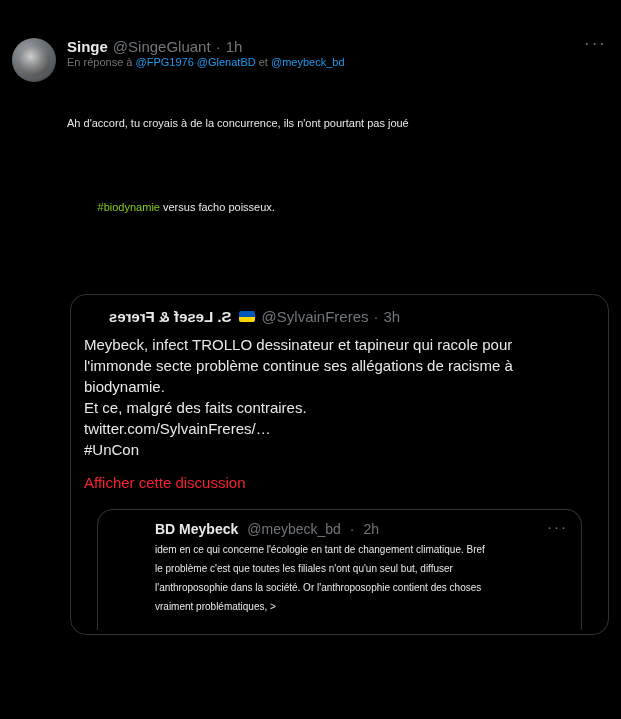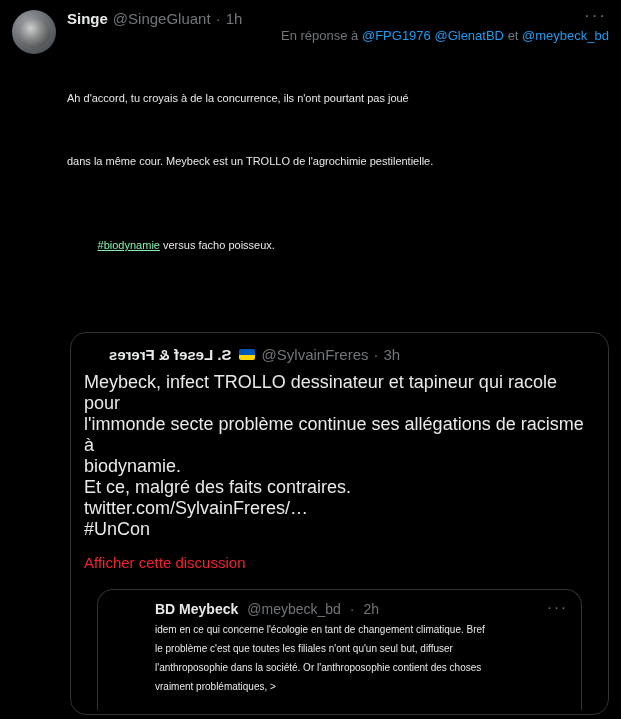--- a/index.html
+++ b/index.html
@@ -4,21 +4,21 @@
 <style>
   * { box-sizing: border-box; }
   html, body {
     margin: 0; padding: 0;
     background: #000;
     width: 621px; height: 719px;
     overflow: hidden;
     font-family: "Liberation Sans", sans-serif;
     color: #e7e9ea;
   }
-  .app { width: 621px; height: 574px; position: relative; background: #000; }
+  .app { width: 621px; height: 574px; position: relative; background: #000; margin-top: 28px; }
 
   
   .tweet {
     display: flex;
     padding: 10px 12px 0 12px;
   }
   .avatar {
     width: 44px; height: 44px; border-radius: 50%;
     flex: 0 0 44px;
     background: radial-gradient(circle at 35% 30%, #9aa0a6 0%, #6b7075 45%, #3a3d40 100%);
@@ -33,23 +33,23 @@
   }
 
   .tweet-body { flex: 1 1 auto; padding-left: 11px; min-width: 0; }
   .row-head { display: flex; align-items: center; gap: 5px; }
   .name { font-weight: bold; font-size: 15px; color: #e7e9ea; }
   .handle, .dot, .time { font-size: 15px; color: #71767b; }
   .more {
     margin-left: auto; color: #71767b; font-size: 17px; line-height: 10px;
     letter-spacing: 2px; padding: 0 2px 6px 2px; cursor: pointer;
   }
-  .reply-line { font-size: 13px; color: #71767b; margin-top: 1px; text-align: right; }
+  .reply-line { font-size: 11px; color: #71767b; margin-top: 1px; }
   .link { color: #1d9bf0; }
-  .hash { color: #86efac; text-decoration: underline; }
+  .hash { color: #84cc16; }
   .text {
     font-size: 11px; line-height: 21px; color: #e7e9ea; margin-top: 3px;
     white-space: pre-wrap;
   }
 
   
   .quote-card {
     margin: 13px 12px 0 70px;
     border: 1px solid #2f3336;
     border-radius: 16px;
@@ -63,21 +63,21 @@
   }
   .q-name {
     font-weight: bold; font-size: 15px; color: #e7e9ea;
     transform: scaleX(-1); display: inline-block;
   }
   .flag {
     display: inline-block; width: 16px; height: 11px;
     background: linear-gradient(#0057b7 50%, #ffd700 50%);
     border-radius: 2px; vertical-align: -1px; margin: 0 2px;
   }
-  .q-text { font-size: 18px; line-height: 21px; margin-top: 8px; color: #e7e9ea; }
+  .q-text { font-size: 15px; line-height: 21px; margin-top: 8px; color: #e7e9ea; }
   .show-thread {
     color: #f4212e; font-size: 15px; margin-top: 14px; display: block; cursor: pointer;
   }
 
   
   .nested {
     margin: 18px 13px 0 13px;
     border: 1px solid #2f3336;
     border-top-left-radius: 16px; border-top-right-radius: 16px;
     border-bottom: none;
@@ -117,21 +117,20 @@
       </div>
       <div class="reply-line">
         <span>En réponse à</span>
         <span class="link">@FPG1976</span>
         <span class="link">@GlenatBD</span>
         <span>et</span>
         <span class="link">@meybeck_bd</span>
       </div>
       <div class="text">
         <div>Ah d'accord, tu croyais à de la concurrence, ils n'ont pourtant pas joué</div>
-        <div>dans la même cour. Meybeck est un TROLLO de l'agrochimie pestilentielle.</div>
         <div>
           <span class="hash">#biodynamie</span><span> versus facho poisseux.</span>
         </div>
       </div>
     </div>
   </div>
 
   <div class="quote-card">
     <div class="quote-inner">
       <div class="q-head">

